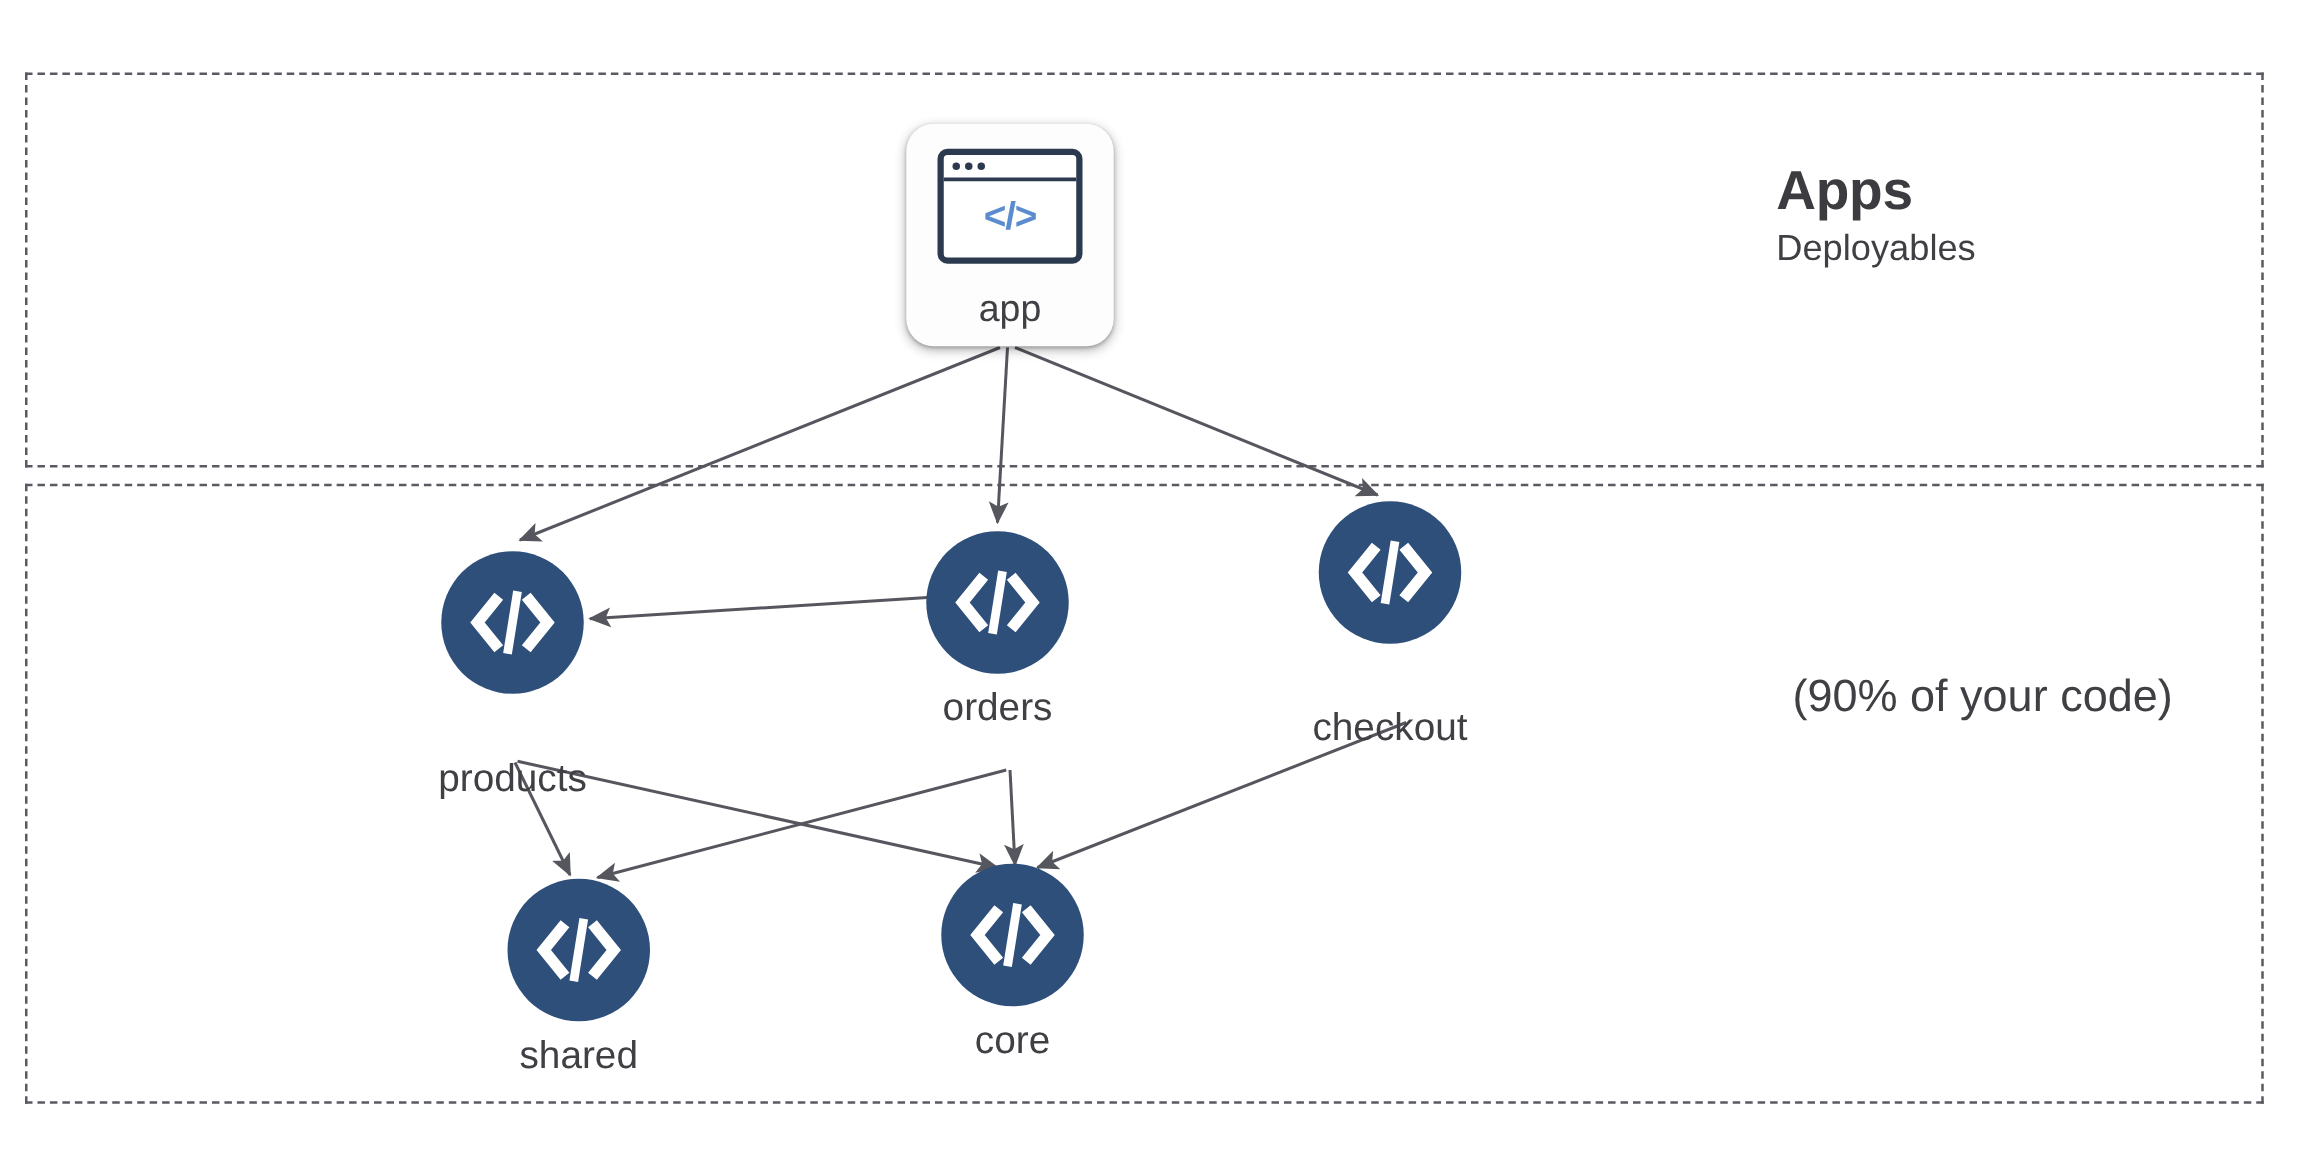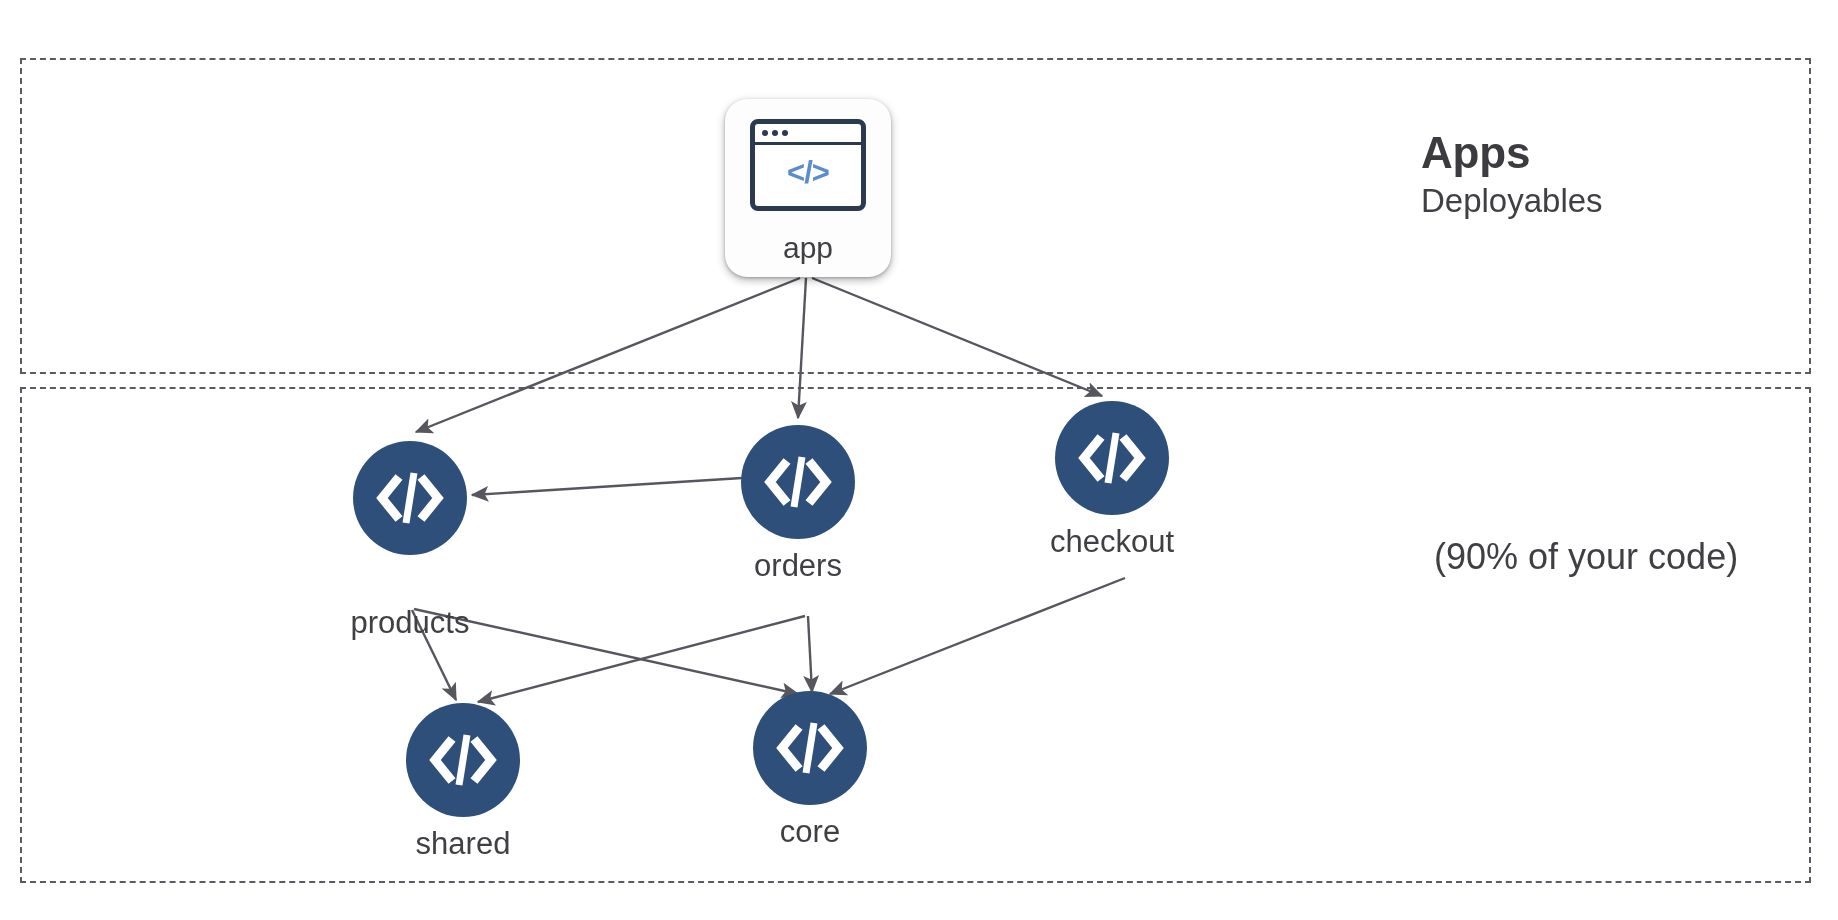--- a/index.html
+++ b/index.html
@@ -41,21 +41,21 @@
     font-weight: bold;
     letter-spacing: -0.2px;
     color: #3b3b40;
   }
   .zone-caption .caption-sub {
     display: block;
     font-weight: normal;
     color: #3f3f44;
   }
   #caption-apps { left: 1398px; top: 128px; margin-left: 23px; }
-  #caption-apps .caption-sub { font-size: 33px; margin-top: 6px; }
+  #caption-apps .caption-sub { font-size: 29px; margin-top: 6px; }
   #caption-libs { left: 1398px; top: 528px; }
   #caption-libs .caption-sub { font-size: 36px; margin-top: 9px; margin-left: 36px; }
 
   
   #edges {
     position: absolute;
     left: 0; top: 0;
     width: 1838px;
     height: 920px;
     pointer-events: none;
@@ -138,21 +138,21 @@
   }
   .lib-circle svg { display: block; }
   .lib-label {
     margin-top: 9px;
     font-size: 31px;
     color: #3f3f44;
     white-space: nowrap;
   }
   #node-products { left: 300px; top: 441px; width: 220px; gap: 41px; }
   #node-orders   { left: 688px; top: 425px; width: 220px; }
-  #node-checkout { left: 1002px; top: 401px; width: 220px; }
+  #node-checkout { left: 1002px; top: 401px; width: 220px; gap: 40px; }
   #node-shared   { left: 353px; top: 703px; width: 220px; text-align: center; }
   #node-core     { left: 700px; top: 691px; width: 220px; text-align: right; }
 </style>
 </head>
 <body>
 
 <div id="canvas">
 
   <div class="zone" id="zone-apps"></div>
   <div class="zone" id="zone-libs"></div>

